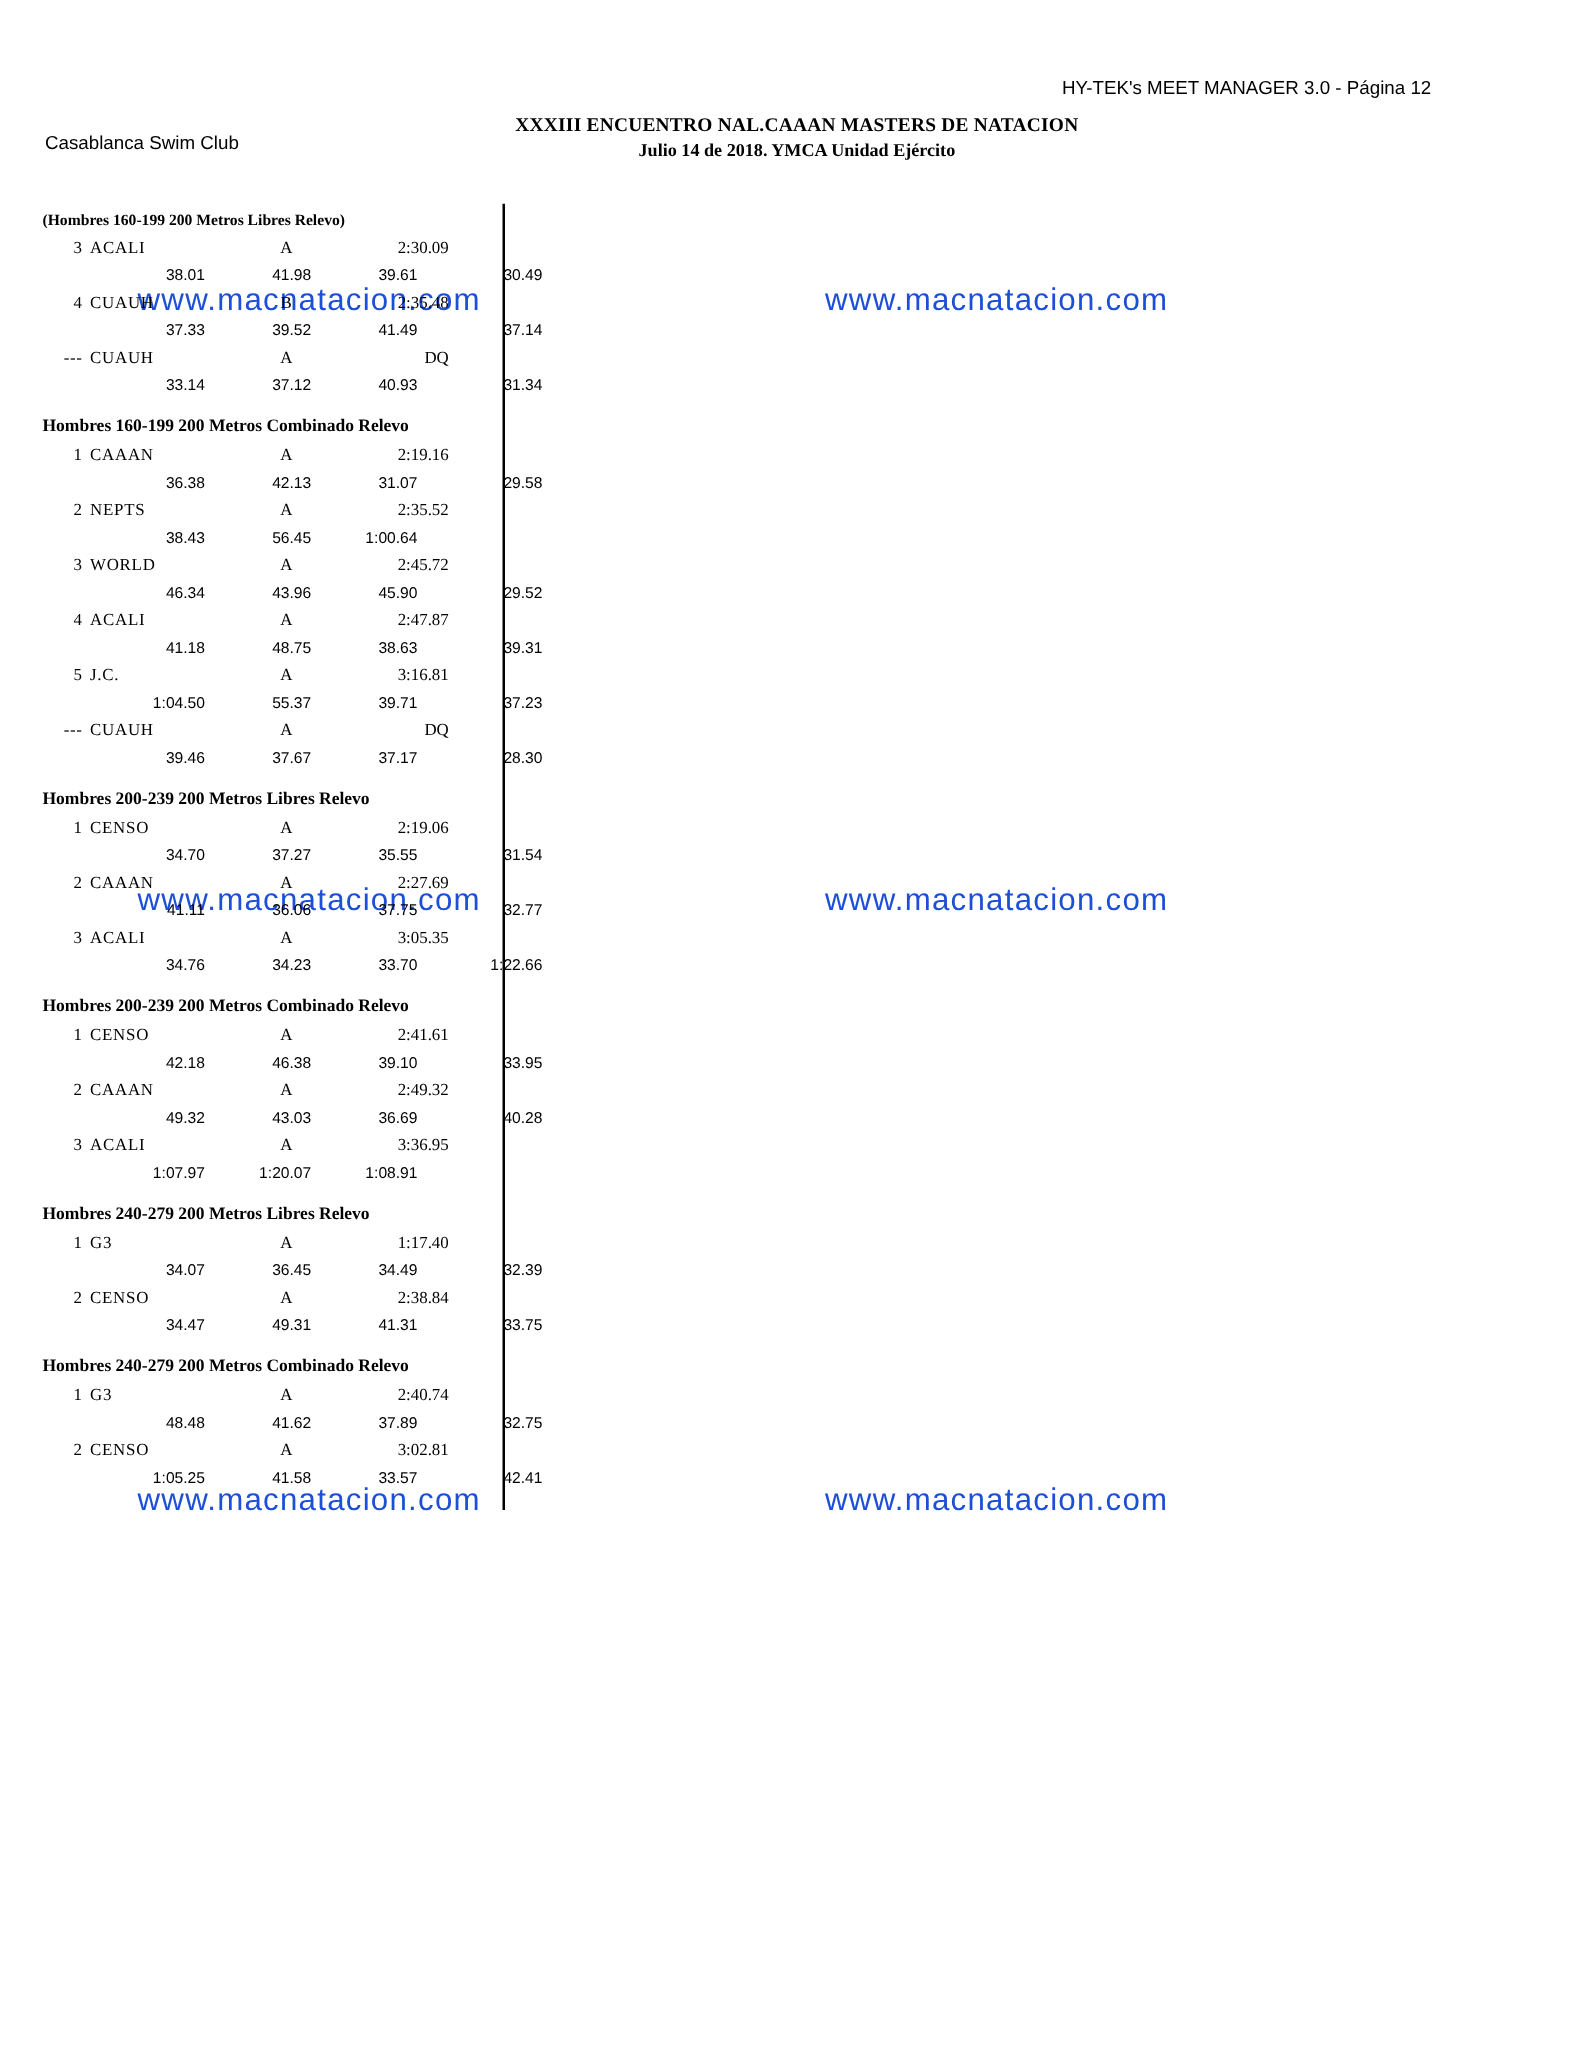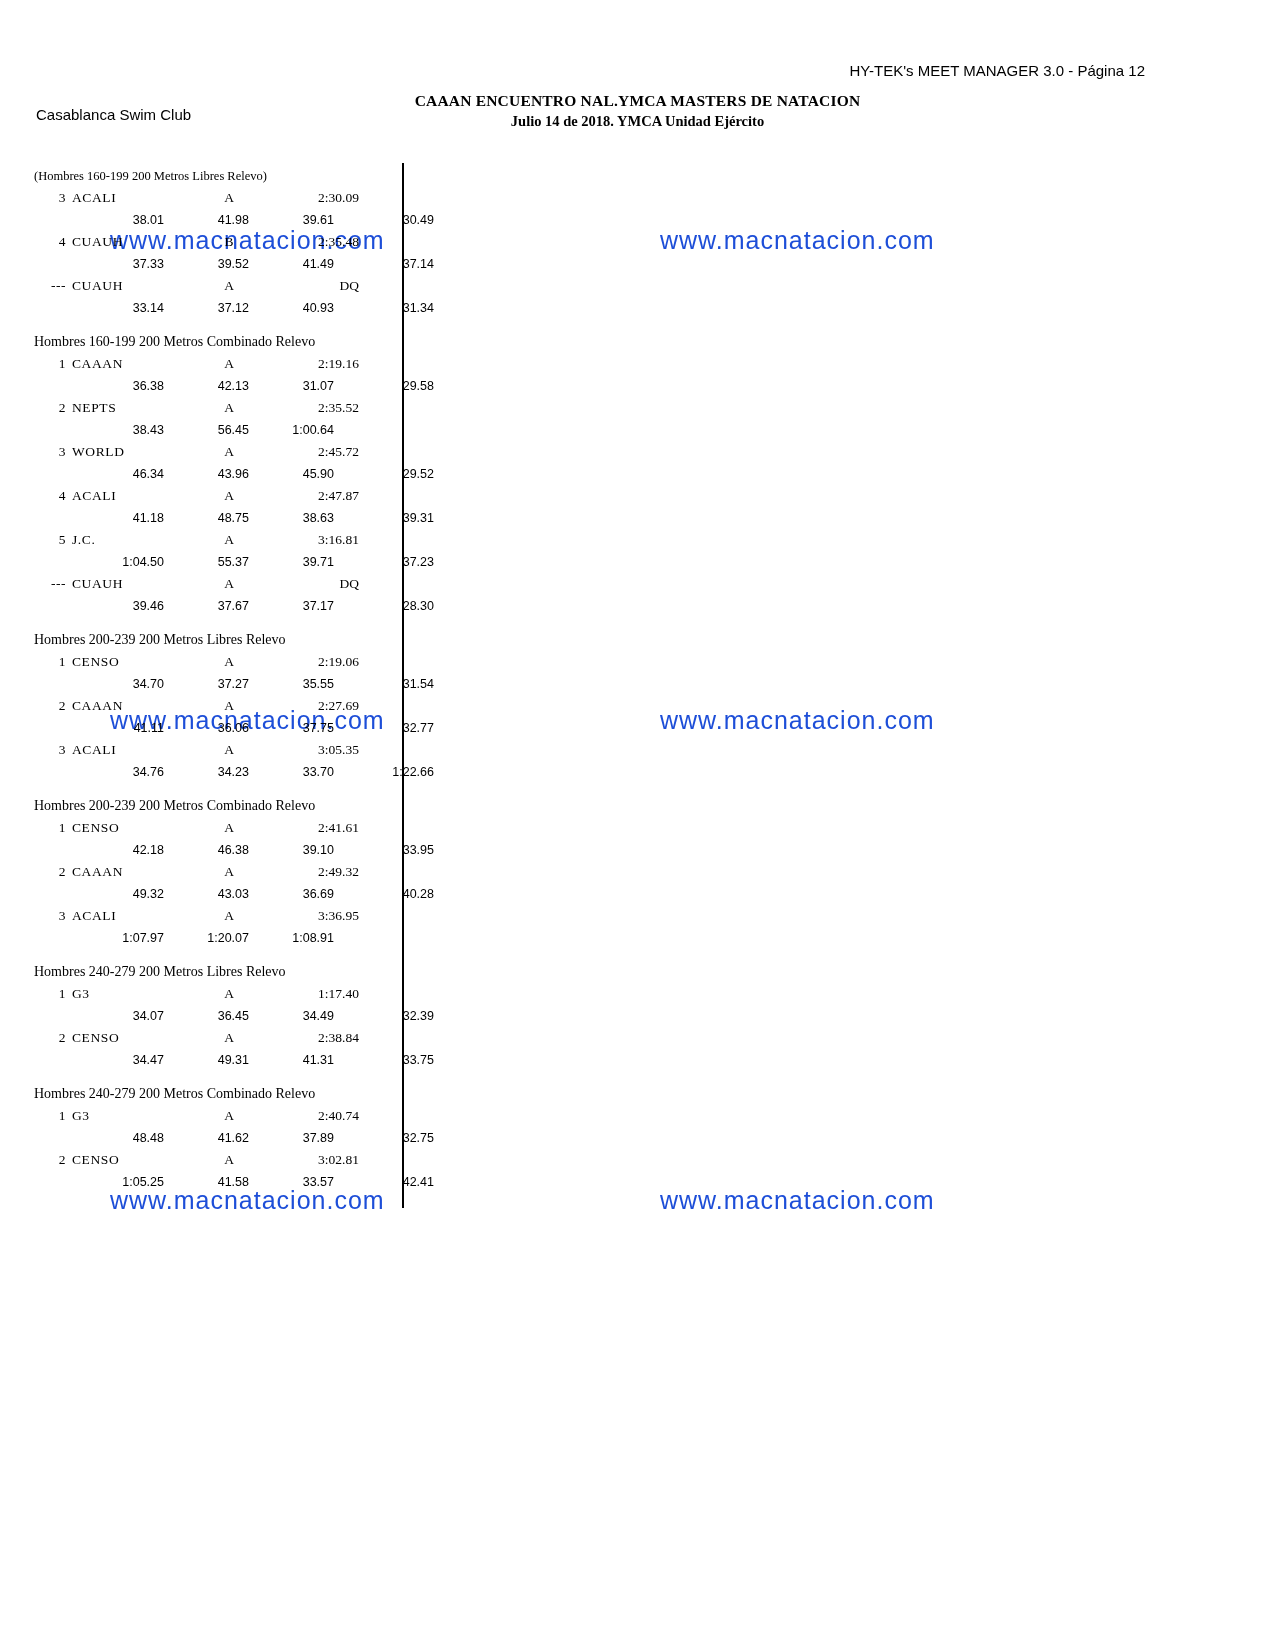--- a/index.html
+++ b/index.html
@@ -78,21 +78,21 @@
   .vrule {
     position: absolute;
     left: 402px;
     top: 163px;
     width: 1.5px;
     height: 1045px;
     background: #000;
   }
   .evt {
     font-size: 14px;
-    font-weight: normal;
+    font-weight: bold;
     height: 22px;
     line-height: 22px;
     white-space: nowrap;
   }
   .evt.sub {
     font-size: 12.5px;
   }
   .spacer { height: 12px; }
   .row {
     position: relative;
@@ -149,21 +149,21 @@
 
   <div class="wm" style="left:110px; top:226px;">www.macnatacion.com</div>
   <div class="wm" style="left:660px; top:226px;">www.macnatacion.com</div>
   <div class="wm" style="left:110px; top:706px;">www.macnatacion.com</div>
   <div class="wm" style="left:660px; top:706px;">www.macnatacion.com</div>
   <div class="wm" style="left:110px; top:1186px;">www.macnatacion.com</div>
   <div class="wm" style="left:660px; top:1186px;">www.macnatacion.com</div>
 
   <div class="hdr-left">Casablanca Swim Club</div>
   <div class="hdr-right">HY-TEK's MEET MANAGER 3.0 - Página 12</div>
-  <div class="title1">CAAAN ENCUENTRO NAL.YMCA MASTERS DE NATACION</div>
+  <div class="title1">XXXIII ENCUENTRO NAL.CAAAN MASTERS DE NATACION</div>
   <div class="title2">Julio 14 de 2018. YMCA Unidad Ejército</div>
 
   <div class="vrule"></div>
 
   <div class="results" id="results">
       <div class="evt sub">(Hombres 160-199 200 Metros Libres Relevo)</div>
       <div class="row">
         <span class="place">3</span>
         <span class="team">ACALI</span>
         <span class="rel">A</span>

